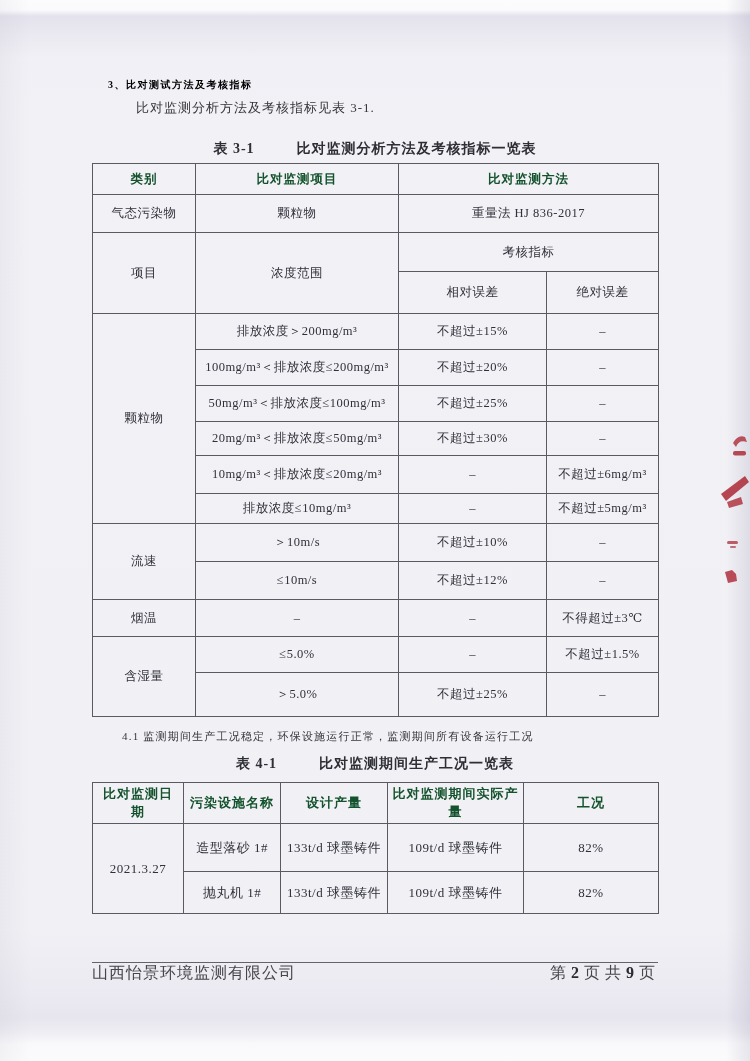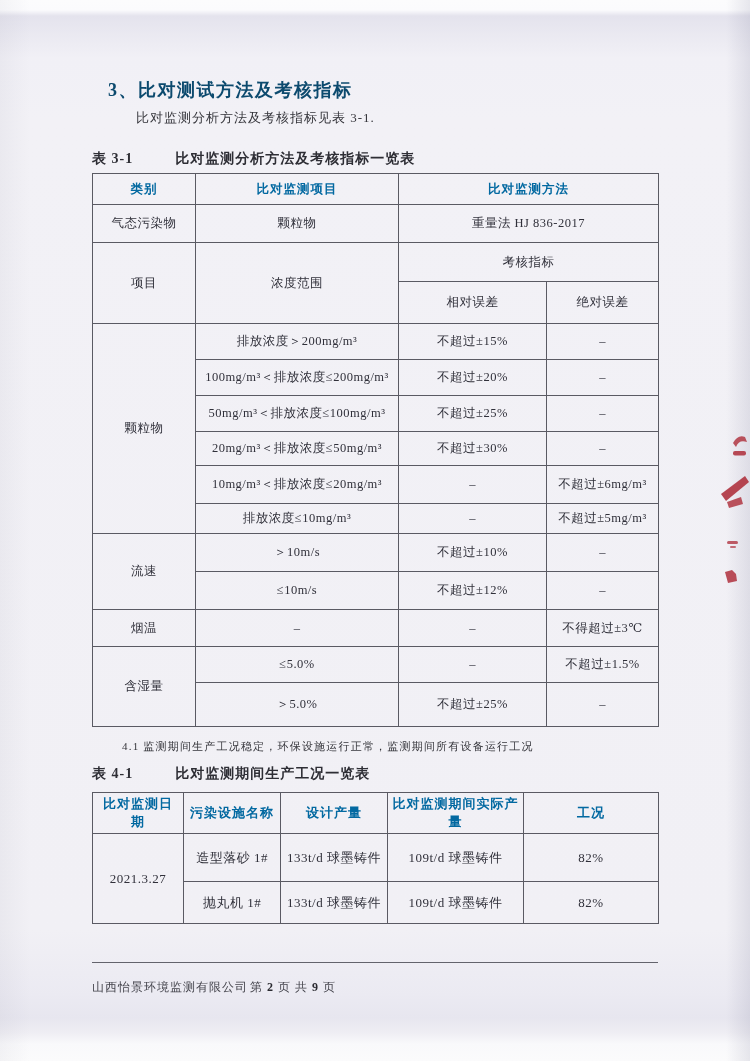--- a/index.html
+++ b/index.html
@@ -21,50 +21,50 @@
   }
   .scan-page::after{
     content:'';position:absolute;top:0;right:0;width:24px;height:100%;
     background:linear-gradient(90deg,rgba(125,125,150,0),rgba(118,118,148,.16));
   }
   .scan-page::before{
     content:'';position:absolute;top:0;left:0;width:30px;height:100%;
     background:linear-gradient(90deg,rgba(130,130,150,.07),rgba(130,130,150,0));
   }
   .content{position:absolute;left:92px;top:78px;width:566px;}
-  .h-sec{font-size:18px;font-weight:bold;color:#0c4a6e;letter-spacing:1.5px;margin:0;}
+  .h-sec{font-size:10px;font-weight:bold;color:#000000;letter-spacing:1.5px;margin:0;}
   .h-sec3{margin-left:16px;}
   .intro{font-size:13px;margin:7px 0 0 44px;letter-spacing:1px;}
   .tbl-caption{
-    display:flex;justify-content:flex-start;gap:42px;
+    display:flex;justify-content:center;gap:42px;
     font-size:14px;font-weight:bold;letter-spacing:1px;color:#2e2e35;
   }
   .cap31{margin-top:23px;}
   .cap41{margin-top:6px;}
   table{width:100%;border-collapse:collapse;table-layout:fixed;}
   .t31{margin-top:5px;}
   .t41{margin-top:9px;}
   td,th{
     border:1px solid #5a5a63;
     font-size:12.5px;font-weight:normal;
     text-align:center;vertical-align:middle;
     padding:2px 4px;color:#30303a;letter-spacing:.5px;
     overflow:hidden;
   }
-  th{font-weight:bold;color:#0369a1;letter-spacing:1px;}
+  th{font-weight:bold;color:#14532d;letter-spacing:1px;}
   .t41 th,.t41 td{font-size:13px;}
   .sec4{margin-top:13px;}
   .para{font-size:11px;line-height:25px;margin:7px 0 0 0;letter-spacing:1.2px;}
   .para .indent{display:block;text-indent:30px;}
   .para .line2{display:block;}
   .footer{
     position:absolute;left:92px;top:962px;width:566px;
     border-top:1.2px solid #63636c;
-    display:flex;justify-content:flex-start;align-items:flex-start;
-    padding-top:16px;font-size:12px;color:#45454d;letter-spacing:1px;
+    display:flex;justify-content:space-between;align-items:flex-start;
+    padding-top:0;font-size:16px;color:#45454d;letter-spacing:1px;
   }
   .pageinfo span{margin:0 2px;}
   .pgnum{font-weight:bold;color:#2b2b31;}
   .stamp{position:absolute;left:700px;top:430px;width:50px;height:160px;}
 </style>
 </head>
 <body>
 
 <div class="scan-page"></div>
 

